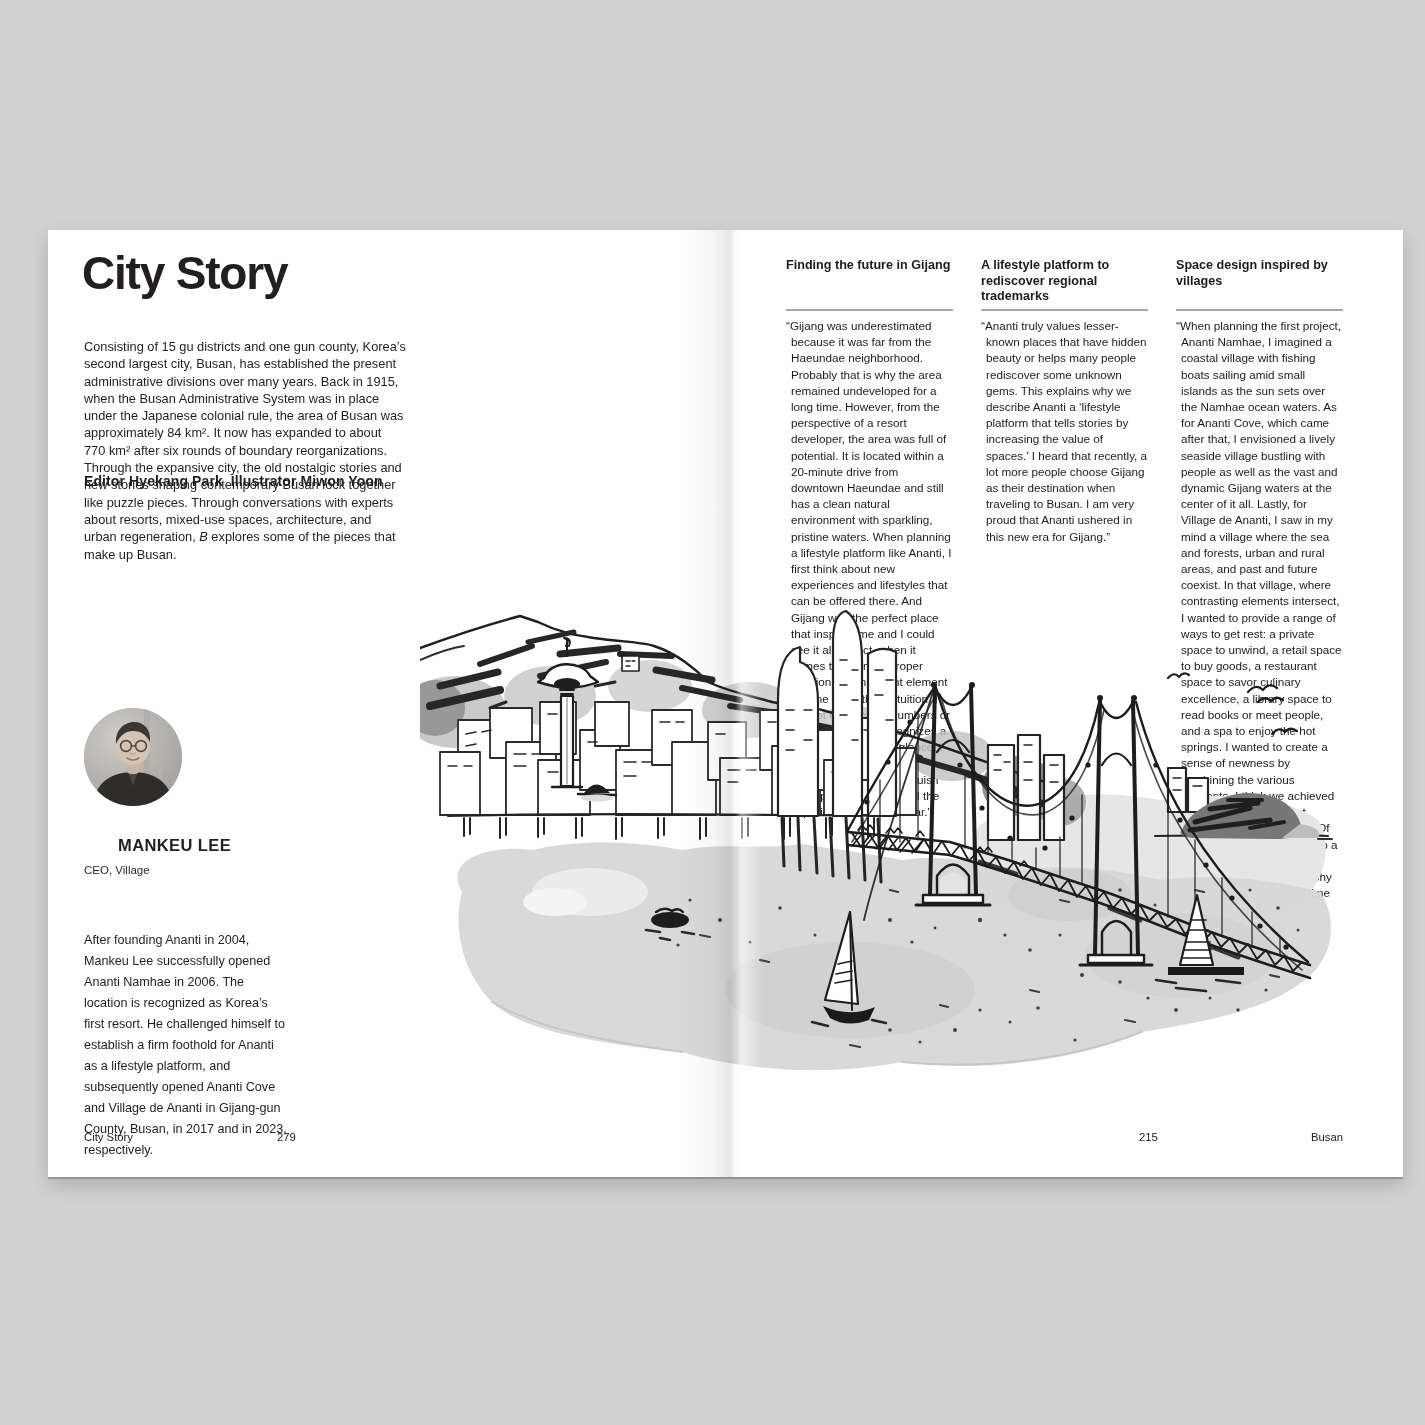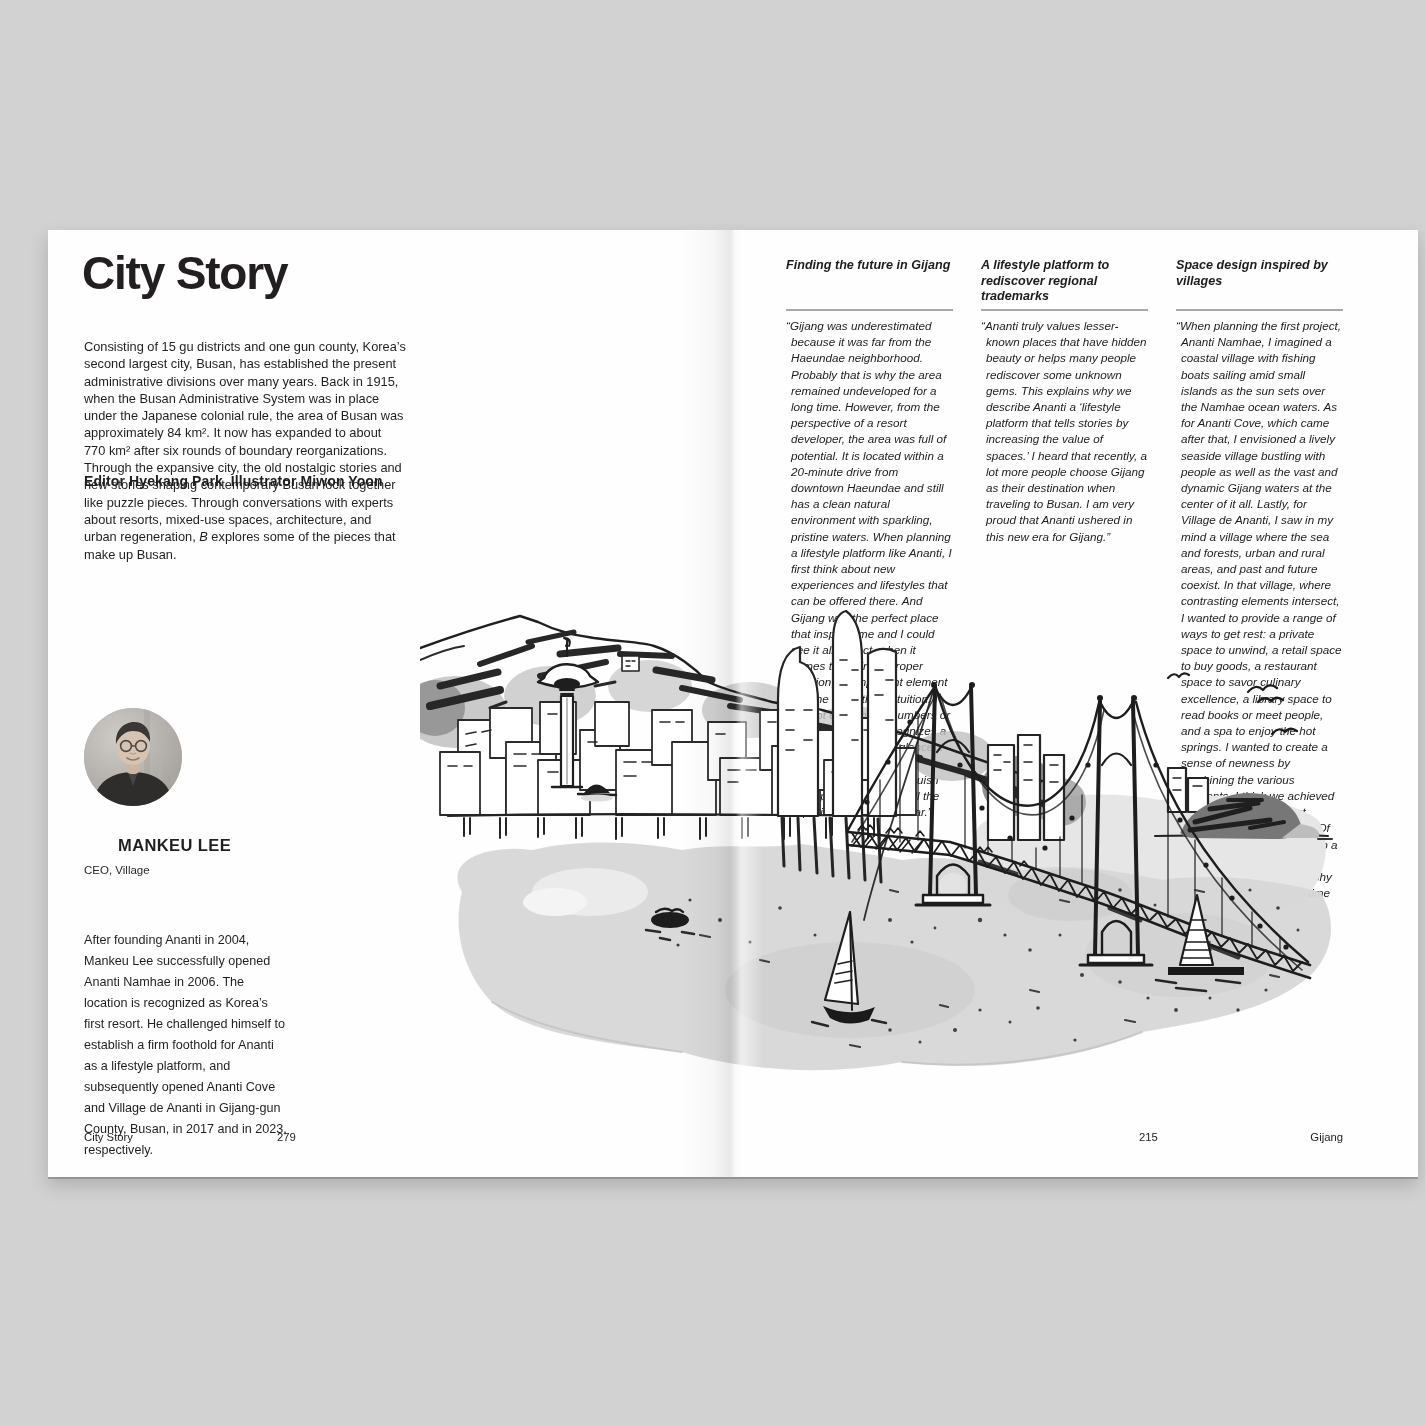--- a/index.html
+++ b/index.html
@@ -9,21 +9,20 @@
     font-family:"Liberation Sans",sans-serif;
     color:#1a1a1a;
     position:relative;
     overflow:hidden;
     -webkit-font-smoothing:antialiased;
   }
   .spread{
     position:absolute;left:48px;top:230px;width:1355px;height:947px;
     background:#fefefe;
     box-shadow:0 2px 0 rgba(120,120,120,.55), 0 8px 18px rgba(0,0,0,.18);
-    padding-left:15px;
   }
   .abs{position:absolute;}
   
   .title{
     left:34px;top:16px;
     font-size:46px;font-weight:bold;letter-spacing:-1.2px;color:#231f20;
   }
   .intro{
     left:36px;top:108px;width:322px;
     font-size:12.8px;line-height:17.3px;color:#1f1f1f;
@@ -41,21 +40,21 @@
   }
   .profile-role{
     left:36px;top:634px;font-size:11.5px;color:#2a2a2a;
   }
   .bio{
     left:36px;top:700px;width:204px;
     font-size:12.6px;line-height:21px;color:#1f1f1f;
   }
   .footer-item{top:901px;font-size:11.3px;color:#222;}
   
-  .col{top:28px;width:167px;font-style:italic;}
+  .col{top:28px;width:167px;}
   .col .head{
     font-size:12.6px;font-weight:bold;line-height:15.5px;color:#1c1c1c;
     height:51px;box-sizing:border-box;
   }
   .col .rule{height:0;border-top:2px solid #a9a9a9;margin:0 0 7px 0;}
   .col .body{
     font-size:11.7px;line-height:16.2px;color:#1c1c1c;
     text-indent:-5px;padding-left:5px;
   }
   .fold{
@@ -125,21 +124,21 @@
     <div class="rule"></div>
     <div class="body">“Ananti truly values lesser-known places that have hidden beauty or helps many people rediscover some unknown gems. This explains why we describe Ananti a ‘lifestyle platform that tells stories by increasing the value of spaces.’ I heard that recently, a lot more people choose Gijang as their destination when traveling to Busan. I am very proud that Ananti ushered in this new era for Gijang.”</div>
   </div>
   <div class="abs col" style="left:1128px;">
     <div class="head">Space design inspired by villages</div>
     <div class="rule"></div>
     <div class="body">“When planning the first project, Ananti Namhae, I imagined a coastal village with fishing boats sailing amid small islands as the sun sets over the Namhae ocean waters. As for Ananti Cove, which came after that, I envisioned a lively seaside village bustling with people as well as the vast and dynamic Gijang waters at the center of it all. Lastly, for Village de Ananti, I saw in my mind a village where the sea and forests, urban and rural areas, and past and future coexist. In that village, where contrasting elements intersect, I wanted to provide a range of ways to get rest: a private space to unwind, a retail space to buy goods, a restaurant space to savor culinary excellence, a library space to read books or meet people, and a spa to enjoy the hot springs. I wanted to create a sense of newness by combining the various elements. I think we achieved that goal to some extent through Village de Ananti. Of course, we will lovingly keep a close eye on these space details, led by our philosophy to ‘Make the customer’s time valuable.’”</div>
   </div>
 
   <div class="abs footer-item" style="left:1091px;">215</div>
-  <div class="abs footer-item" style="left:1128px;width:167px;text-align:right;">Gijang</div>
+  <div class="abs footer-item" style="left:1128px;width:167px;text-align:right;">Busan</div>
 
   <div class="abs illus">
   <svg width="925" height="505" viewBox="0 0 925 505">
     <g stroke-linecap="round" stroke-linejoin="round" fill="none">
 
       <g>
         <path d="M560,235 C600,205 680,198 740,210 C800,200 870,208 898,230 C912,250 908,290 880,312 C830,335 740,340 680,330 C620,338 575,320 558,295 C548,272 548,252 560,235 Z" fill="#e6e6e6" stroke="none"></path>
         <path d="M42,302 C24,272 62,254 112,260 C162,248 222,252 262,260 C302,252 342,260 382,254 C422,260 452,264 482,270 C522,264 562,272 602,280 C652,272 702,282 742,290 C802,282 862,292 900,302 C920,332 912,372 882,392 C842,422 782,432 722,442 C652,472 562,482 482,472 C402,487 322,480 262,462 C182,454 102,442 72,412 C44,384 32,340 42,302 Z" fill="#d7d7d7" stroke="none" opacity=".95"></path>
         <ellipse cx="430" cy="400" rx="125" ry="48" fill="#cdcdcd" stroke="none" opacity=".65"></ellipse>
         <ellipse cx="760" cy="365" rx="95" ry="42" fill="#d0d0d0" stroke="none" opacity=".7"></ellipse>

